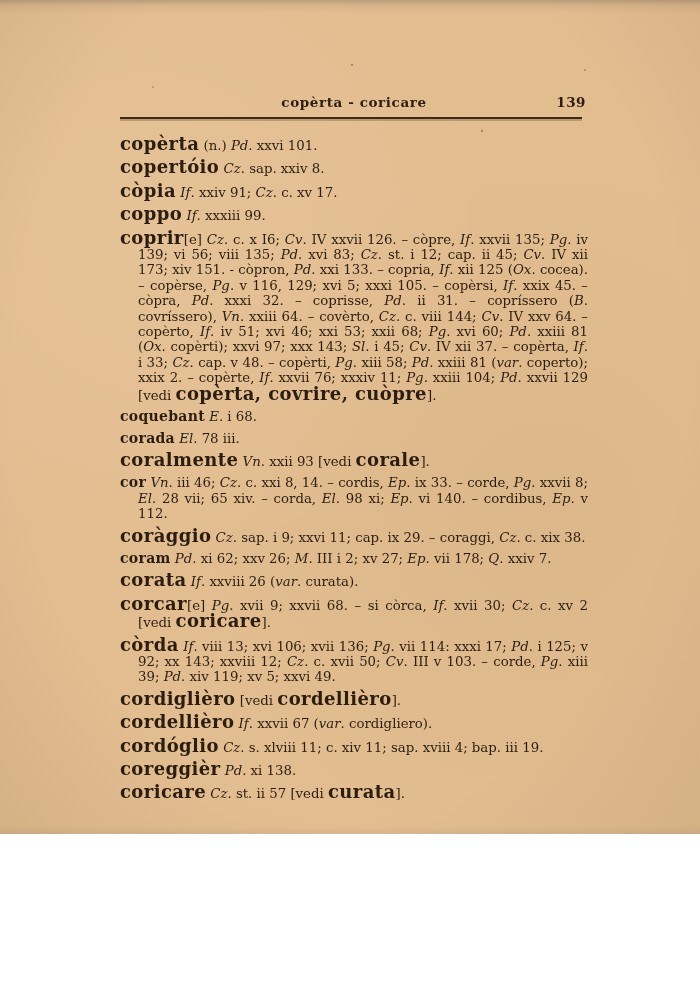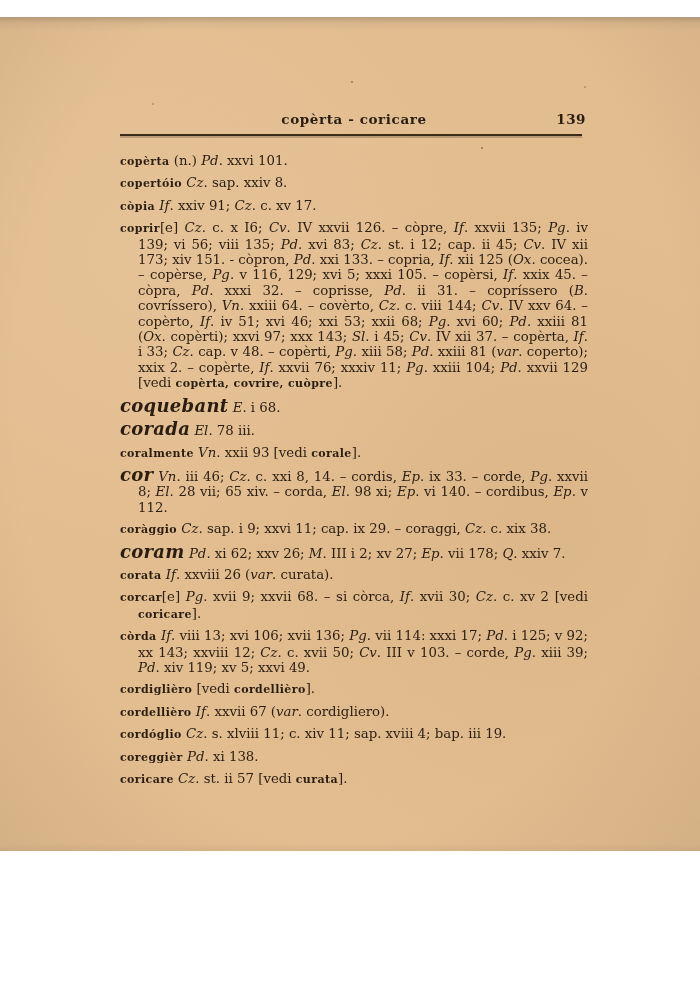--- a/index.html
+++ b/index.html
@@ -7,21 +7,20 @@
 
   .page {
     position:relative;
     width:700px; height:834px;
     background:
       radial-gradient(circle at 22% 28%, rgba(255,240,210,0.10), transparent 42%),
       radial-gradient(circle at 78% 62%, rgba(150,110,65,0.08), transparent 48%),
       var(--paper, #e2bd90);
     overflow:hidden;
     color:var(--ink, #2b1e10);
-    margin-top:17px;
   }
   
   .page::before {
     content:""; position:absolute; inset:0; pointer-events:none;
     background:
       linear-gradient(180deg, rgba(95,85,72,0.30) 0px, rgba(95,85,72,0.08) 6px, rgba(95,85,72,0) 14px),
       linear-gradient(0deg, rgba(95,85,72,0.08) 0px, rgba(95,85,72,0) 8px),
       radial-gradient(ellipse at 50% 45%, rgba(0,0,0,0) 68%, rgba(90,65,40,0.10) 100%);
   }
 
@@ -39,22 +38,22 @@
     box-shadow:0 2px 0 rgba(60,43,24,0.25);
   }
 
   .entries { margin-top:17px; }
   .entry {
     margin:0 0 6px 0;
     padding-left:18px; text-indent:-18px;
     font-size:13.3px; line-height:15.4px;
     text-align:justify;
   }
-  .run-b  { font-weight:bold; font-size:11px; letter-spacing:0.4px; }
-  .run-bi { font-weight:bold; font-style:italic; font-size:18px; letter-spacing:0.3px; }
+  .run-b  { font-weight:bold; font-size:18px; letter-spacing:0.4px; }
+  .run-bi { font-weight:bold; font-size:14px; letter-spacing:0.3px; }
   .run-i  { font-style:italic; }
   .run-r  { }
 
   
   .speck { position:absolute; background:rgba(52,38,22,0.8); border-radius:50%; }
   .s1 { left:351px; top:64px;  width:2px; height:2px; opacity:.55; }
   .s2 { left:152px; top:86px;  width:2px; height:2px; opacity:.35; }
   .s3 { left:481px; top:130px; width:2px; height:2px; opacity:.6; }
   .s4 { left:584px; top:69px;  width:2px; height:2px; opacity:.4; }
   .s5 { left:107px; top:933px; width:2px; height:2px; opacity:.7; }
@@ -80,20 +79,21 @@
     <div class="running-head">
       <span class="head-title">copèrta - coricare</span>
       <span class="page-num">139</span>
     </div>
     <div class="head-rule"></div>
 
     <div class="entries">
         <p class="entry"><span class="run-b">copèrta</span><span class="run-r"> (n.) </span><span class="run-i">Pd</span><span class="run-r">. xxvi 101.</span></p>
         <p class="entry"><span class="run-b">copertóio</span><span class="run-r"> </span><span class="run-i">Cz</span><span class="run-r">. sap. xxiv 8.</span></p>
         <p class="entry"><span class="run-b">còpia</span><span class="run-r"> </span><span class="run-i">If</span><span class="run-r">. xxiv 91; </span><span class="run-i">Cz</span><span class="run-r">. c. xv 17.</span></p>
+        <p class="entry"><span class="run-b">coppo</span><span class="run-r"> </span><span class="run-i">If</span><span class="run-r">. xxxiii 99.</span></p>
         <p class="entry"><span class="run-b">coprir</span><span class="run-r">[e] </span><span class="run-i">Cz</span><span class="run-r">. c. x I6; </span><span class="run-i">Cv</span><span class="run-r">. IV xxvii 126. – còpre, </span><span class="run-i">If</span><span class="run-r">. xxvii 135; </span><span class="run-i">Pg</span><span class="run-r">. iv 139; vi 56; viii 135; </span><span class="run-i">Pd</span><span class="run-r">. xvi 83; </span><span class="run-i">Cz</span><span class="run-r">. st. i 12; cap. ii 45; </span><span class="run-i">Cv</span><span class="run-r">. IV xii 173; xiv 151. - còpron, </span><span class="run-i">Pd</span><span class="run-r">. xxi 133. – copria, </span><span class="run-i">If</span><span class="run-r">. xii 125 (</span><span class="run-i">Ox</span><span class="run-r">. cocea). – copèrse, </span><span class="run-i">Pg</span><span class="run-r">. v 116, 129; xvi 5; xxxi 105. – copèrsi, </span><span class="run-i">If</span><span class="run-r">. xxix 45. – còpra, </span><span class="run-i">Pd</span><span class="run-r">. xxxi 32. – coprisse, </span><span class="run-i">Pd</span><span class="run-r">. ii 31. – copríssero (</span><span class="run-i">B</span><span class="run-r">. covríssero), </span><span class="run-i">Vn</span><span class="run-r">. xxiii 64. – covèrto, </span><span class="run-i">Cz</span><span class="run-r">. c. viii 144; </span><span class="run-i">Cv</span><span class="run-r">. IV xxv 64. – copèrto, </span><span class="run-i">If</span><span class="run-r">. iv 51; xvi 46; xxi 53; xxii 68; </span><span class="run-i">Pg</span><span class="run-r">. xvi 60; </span><span class="run-i">Pd</span><span class="run-r">. xxiii 81 (</span><span class="run-i">Ox</span><span class="run-r">. copèrti); xxvi 97; xxx 143; </span><span class="run-i">Sl</span><span class="run-r">. i 45; </span><span class="run-i">Cv</span><span class="run-r">. IV xii 37. – copèrta, </span><span class="run-i">If</span><span class="run-r">. i 33; </span><span class="run-i">Cz</span><span class="run-r">. cap. v 48. – copèrti, </span><span class="run-i">Pg</span><span class="run-r">. xiii 58; </span><span class="run-i">Pd</span><span class="run-r">. xxiii 81 (</span><span class="run-i">var</span><span class="run-r">. coperto); xxix 2. – copèrte, </span><span class="run-i">If</span><span class="run-r">. xxvii 76; xxxiv 11; </span><span class="run-i">Pg</span><span class="run-r">. xxiii 104; </span><span class="run-i">Pd</span><span class="run-r">. xxvii 129 [vedi </span><span class="run-b">copèrta, covrire, cuòpre</span><span class="run-r">].</span></p>
         <p class="entry"><span class="run-bi">coquebant</span><span class="run-r"> </span><span class="run-i">E</span><span class="run-r">. i 68.</span></p>
         <p class="entry"><span class="run-bi">corada</span><span class="run-r"> </span><span class="run-i">El</span><span class="run-r">. 78 iii.</span></p>
         <p class="entry"><span class="run-b">coralmente</span><span class="run-r"> </span><span class="run-i">Vn</span><span class="run-r">. xxii 93 [vedi </span><span class="run-b">corale</span><span class="run-r">].</span></p>
         <p class="entry"><span class="run-bi">cor</span><span class="run-r"> </span><span class="run-i">Vn</span><span class="run-r">. iii 46; </span><span class="run-i">Cz</span><span class="run-r">. c. xxi 8, 14. – cordis, </span><span class="run-i">Ep</span><span class="run-r">. ix 33. – corde, </span><span class="run-i">Pg</span><span class="run-r">. xxvii 8; </span><span class="run-i">El</span><span class="run-r">. 28 vii; 65 xiv. – corda, </span><span class="run-i">El</span><span class="run-r">. 98 xi; </span><span class="run-i">Ep</span><span class="run-r">. vi 140. – cordibus, </span><span class="run-i">Ep</span><span class="run-r">. v 112.</span></p>
         <p class="entry"><span class="run-b">coràggio</span><span class="run-r"> </span><span class="run-i">Cz</span><span class="run-r">. sap. i 9; xxvi 11; cap. ix 29. – coraggi, </span><span class="run-i">Cz</span><span class="run-r">. c. xix 38.</span></p>
         <p class="entry"><span class="run-bi">coram</span><span class="run-r"> </span><span class="run-i">Pd</span><span class="run-r">. xi 62; xxv 26; </span><span class="run-i">M</span><span class="run-r">. III i 2; xv 27; </span><span class="run-i">Ep</span><span class="run-r">. vii 178; </span><span class="run-i">Q</span><span class="run-r">. xxiv 7.</span></p>
         <p class="entry"><span class="run-b">corata</span><span class="run-r"> </span><span class="run-i">If</span><span class="run-r">. xxviii 26 (</span><span class="run-i">var</span><span class="run-r">. curata).</span></p>
         <p class="entry"><span class="run-b">corcar</span><span class="run-r">[e] </span><span class="run-i">Pg</span><span class="run-r">. xvii 9; xxvii 68. – si còrca, </span><span class="run-i">If</span><span class="run-r">. xvii 30; </span><span class="run-i">Cz</span><span class="run-r">. c. xv 2 [vedi </span><span class="run-b">coricare</span><span class="run-r">].</span></p>
         <p class="entry"><span class="run-b">còrda</span><span class="run-r"> </span><span class="run-i">If</span><span class="run-r">. viii 13; xvi 106; xvii 136; </span><span class="run-i">Pg</span><span class="run-r">. vii 114: xxxi 17; </span><span class="run-i">Pd</span><span class="run-r">. i 125; v 92; xx 143; xxviii 12; </span><span class="run-i">Cz</span><span class="run-r">. c. xvii 50; </span><span class="run-i">Cv</span><span class="run-r">. III v 103. – corde, </span><span class="run-i">Pg</span><span class="run-r">. xiii 39; </span><span class="run-i">Pd</span><span class="run-r">. xiv 119; xv 5; xxvi 49.</span></p>

